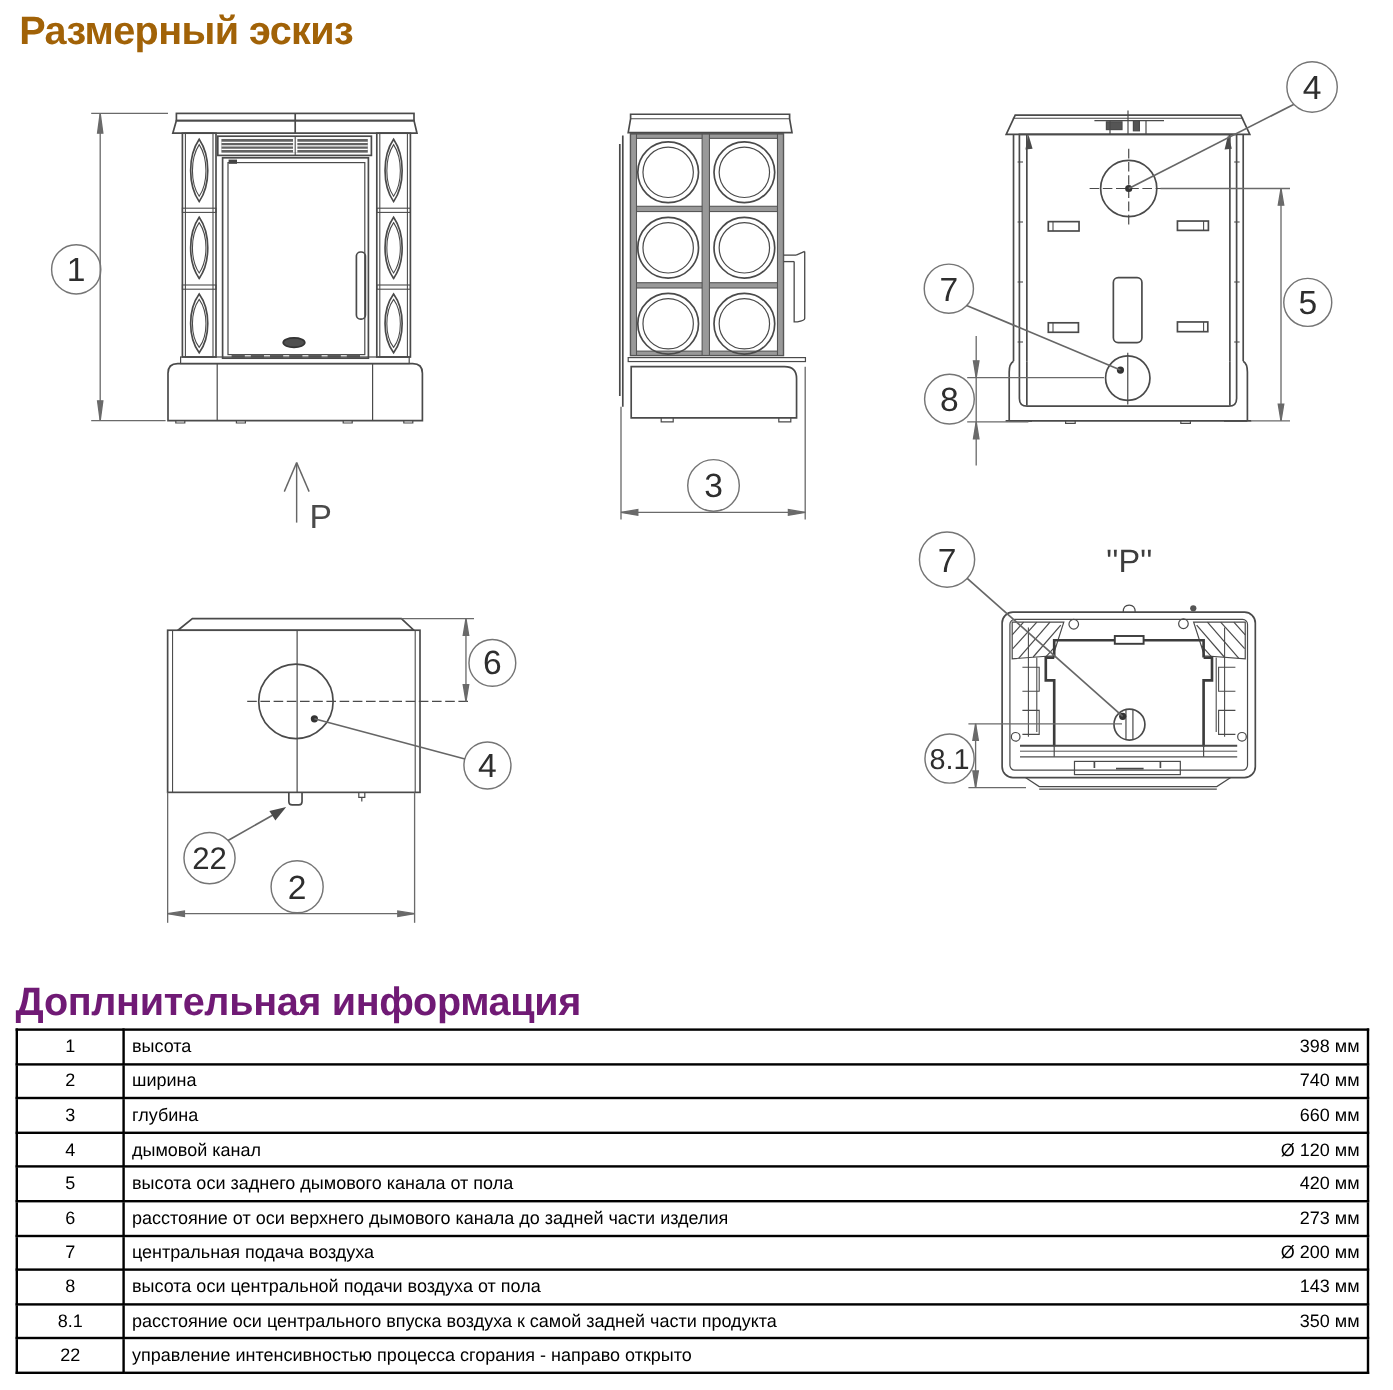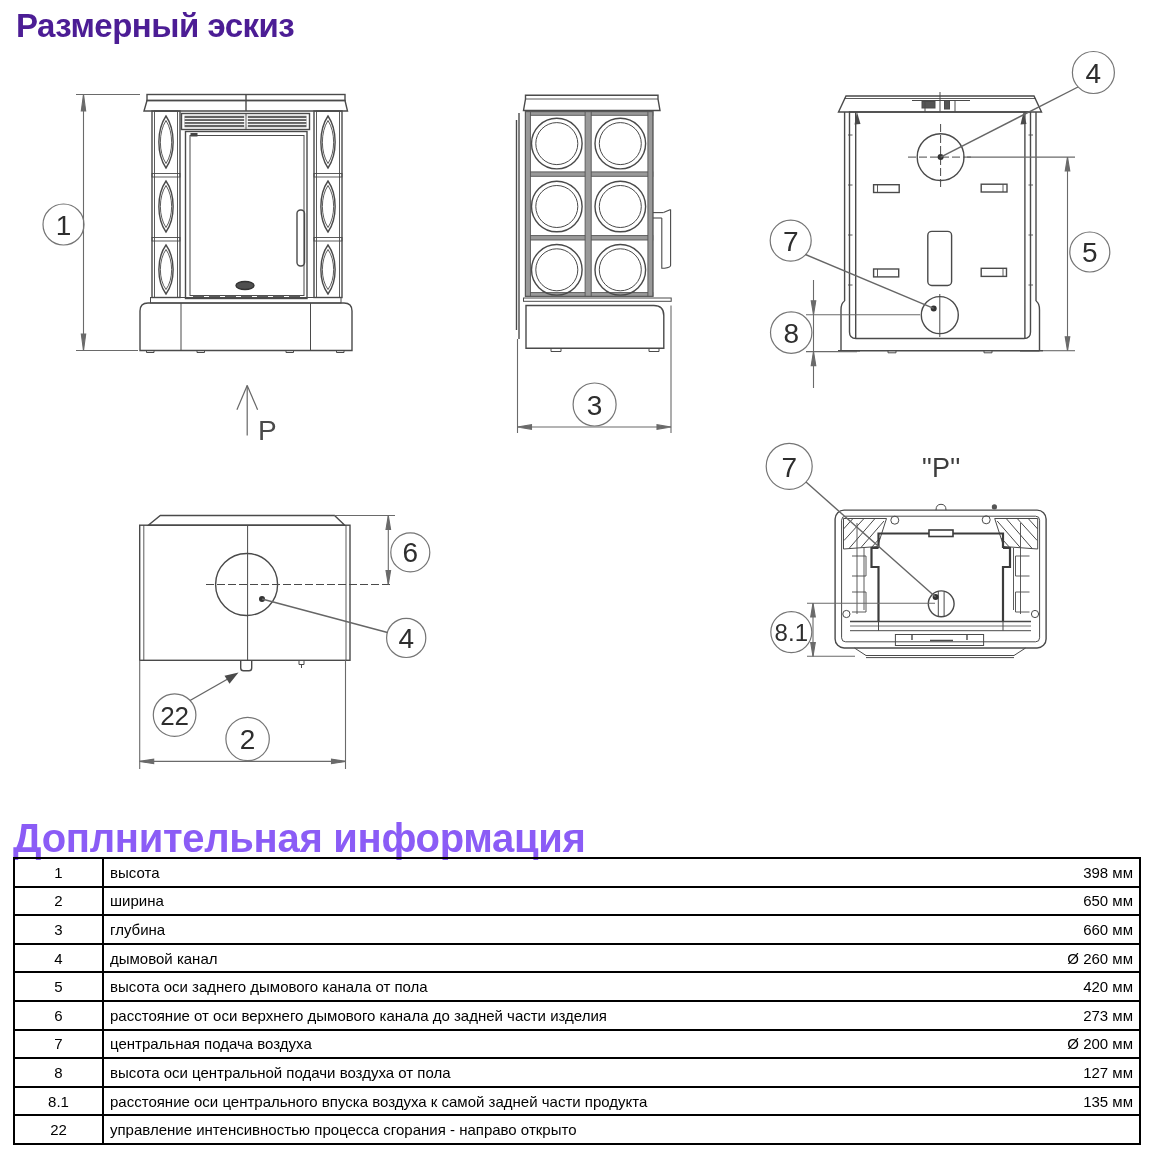--- a/index.html
+++ b/index.html
@@ -1,19 +1,19 @@
 <!DOCTYPE html>
 <html><head>
 <meta charset="utf-8">
 <style>
   html,body{margin:0;padding:0;background:#ffffff;}
   *{-webkit-font-smoothing:antialiased;}
   body{width:1161px;height:1158px;position:relative;font-family:"Liberation Sans",sans-serif;}
-  .h1{position:absolute;left:16px;top:7px;font-weight:bold;font-size:33px;color:#4c1d95;letter-spacing:-0.5px;}
-  .h2{position:absolute;left:13px;top:816px;font-weight:bold;font-size:40px;color:#8b5cf6;letter-spacing:-0.3px;}
+  .h1{position:absolute;left:16px;top:7px;font-weight:bold;font-size:33px;color:#a16207;letter-spacing:-0.5px;}
+  .h2{position:absolute;left:13px;top:816px;font-weight:bold;font-size:33px;color:#701a75;letter-spacing:-0.3px;}
   table.info{position:absolute;left:13px;top:857px;width:1128px;border-collapse:collapse;table-layout:fixed;}
   table.info td{border:2px solid #000;font-size:15px;color:#000;height:26.6px;padding:0 6px;white-space:nowrap;overflow:hidden;}
   table.info td.n{width:75px;text-align:center;}
   table.info td .val{float:right;}
   svg{position:absolute;left:0;top:0;}
 </style>
 </head>
 <body>
 
 <div class="h1">Размерный эскиз</div>
@@ -432,48 +432,48 @@
 <div class="h2">Доплнительная информация</div>
 
 <table class="info">
   <tbody>
       <tr>
         <td class="n">1</td>
         <td class="d">высота<span class="val">398 мм</span></td>
       </tr>
   <tr>
         <td class="n">2</td>
-        <td class="d">ширина<span class="val">650 мм</span></td>
+        <td class="d">ширина<span class="val">740 мм</span></td>
       </tr>
   <tr>
         <td class="n">3</td>
         <td class="d">глубина<span class="val">660 мм</span></td>
       </tr>
   <tr>
         <td class="n">4</td>
-        <td class="d">дымовой канал<span class="val">Ø 260 мм</span></td>
+        <td class="d">дымовой канал<span class="val">Ø 120 мм</span></td>
       </tr>
   <tr>
         <td class="n">5</td>
         <td class="d">высота оси заднего дымового канала от пола<span class="val">420 мм</span></td>
       </tr>
   <tr>
         <td class="n">6</td>
         <td class="d">расстояние от оси верхнего дымового канала до задней части изделия<span class="val">273 мм</span></td>
       </tr>
   <tr>
         <td class="n">7</td>
         <td class="d">центральная подача воздуха<span class="val">Ø 200 мм</span></td>
       </tr>
   <tr>
         <td class="n">8</td>
-        <td class="d">высота оси центральной подачи воздуха от пола<span class="val">127 мм</span></td>
+        <td class="d">высота оси центральной подачи воздуха от пола<span class="val">143 мм</span></td>
       </tr>
   <tr>
         <td class="n">8.1</td>
-        <td class="d">расстояние оси центрального впуска воздуха к самой задней части продукта<span class="val">135 мм</span></td>
+        <td class="d">расстояние оси центрального впуска воздуха к самой задней части продукта<span class="val">350 мм</span></td>
       </tr>
   <tr>
         <td class="n">22</td>
         <td class="d">управление интенсивностью процесса сгорания - направо открыто</td>
       </tr>
 </tbody>
   </table>
 
 </body></html>

